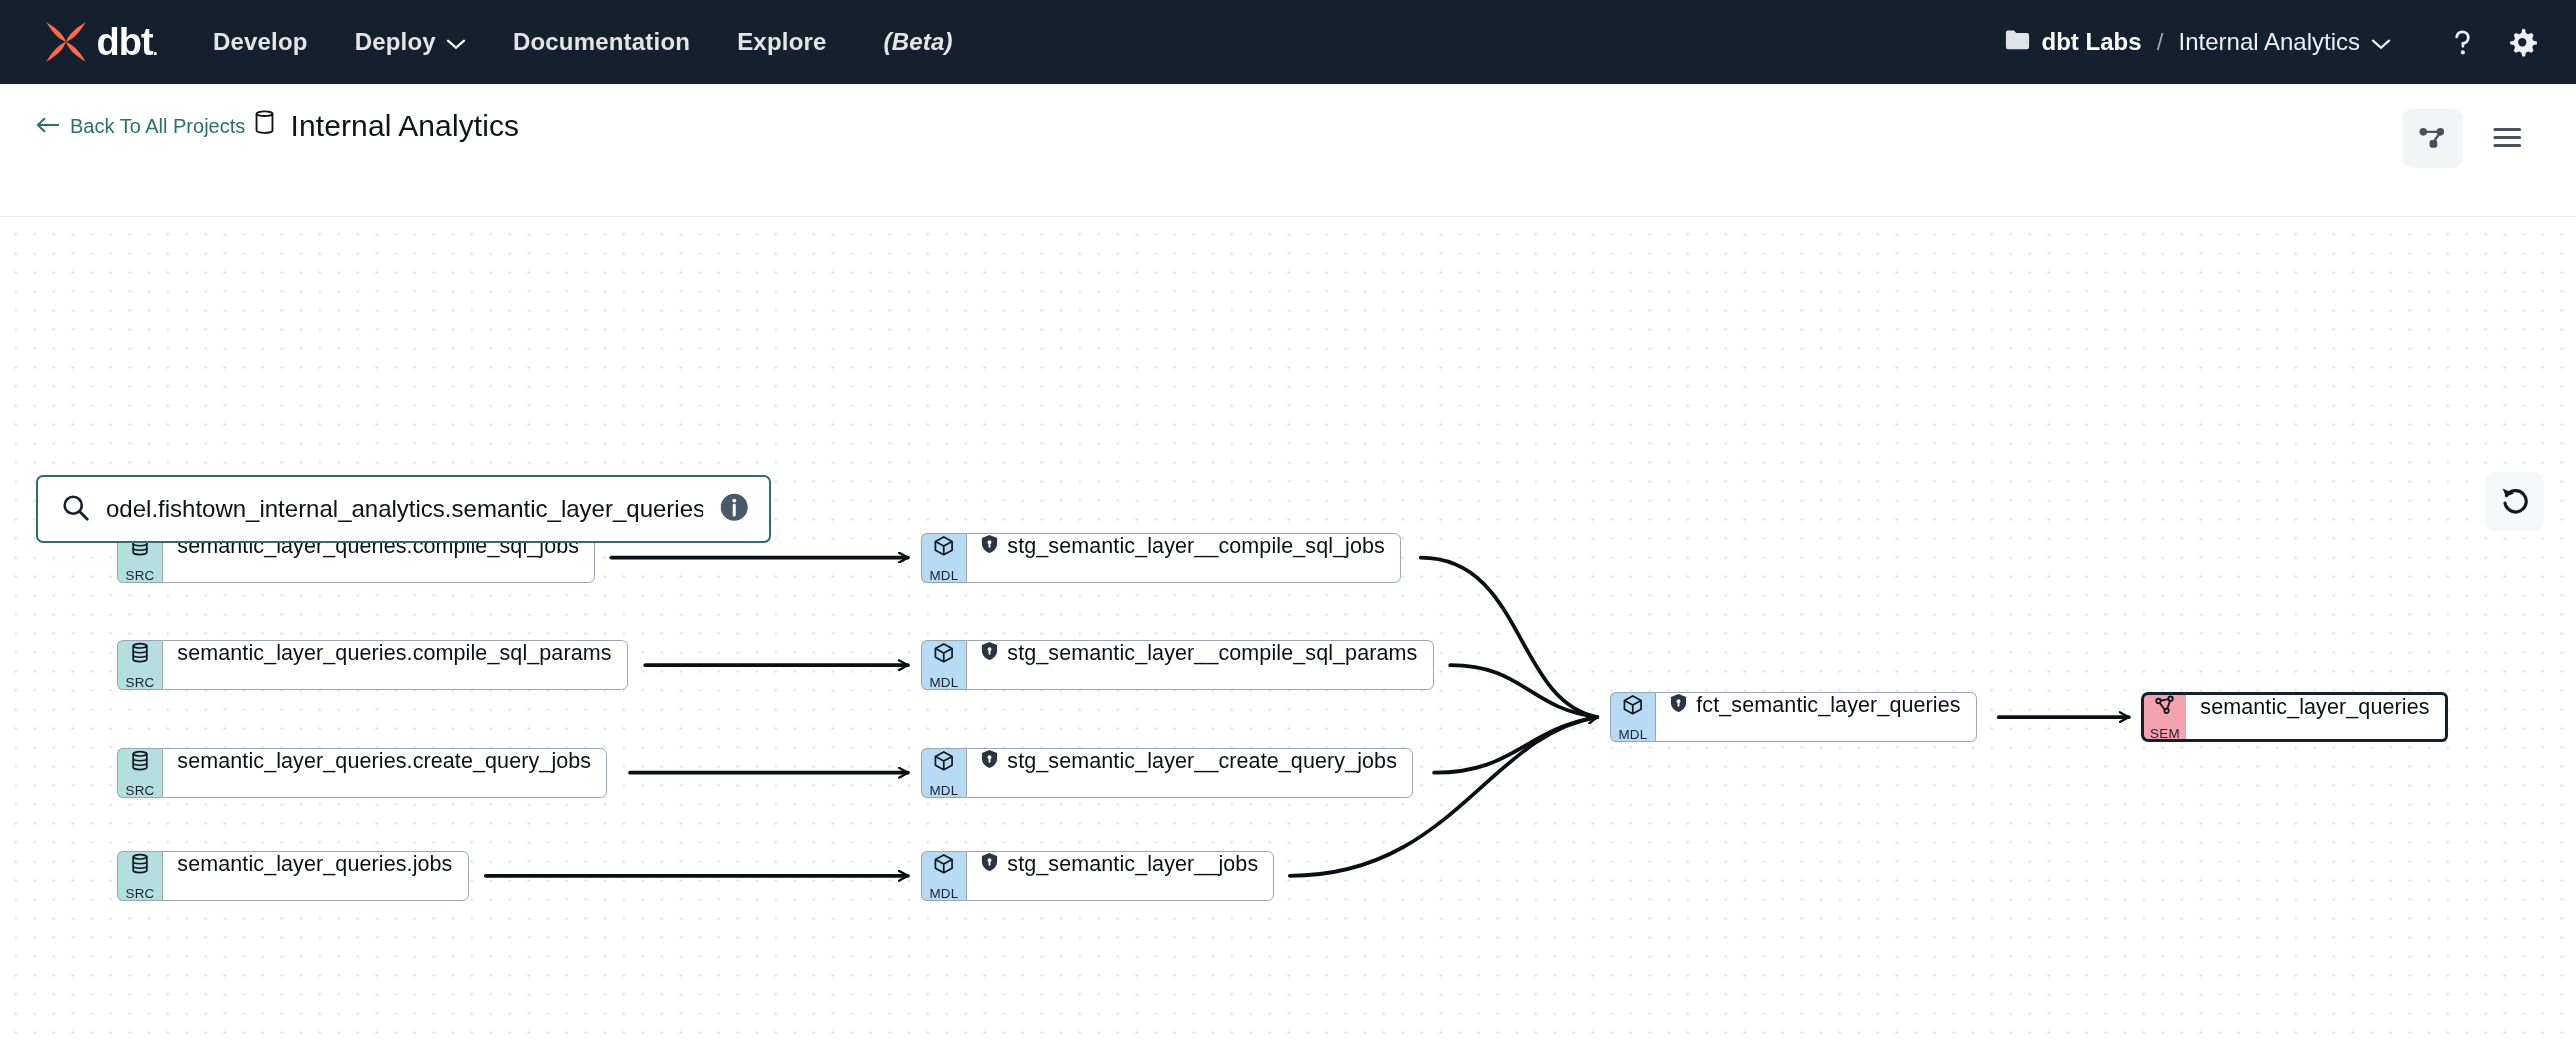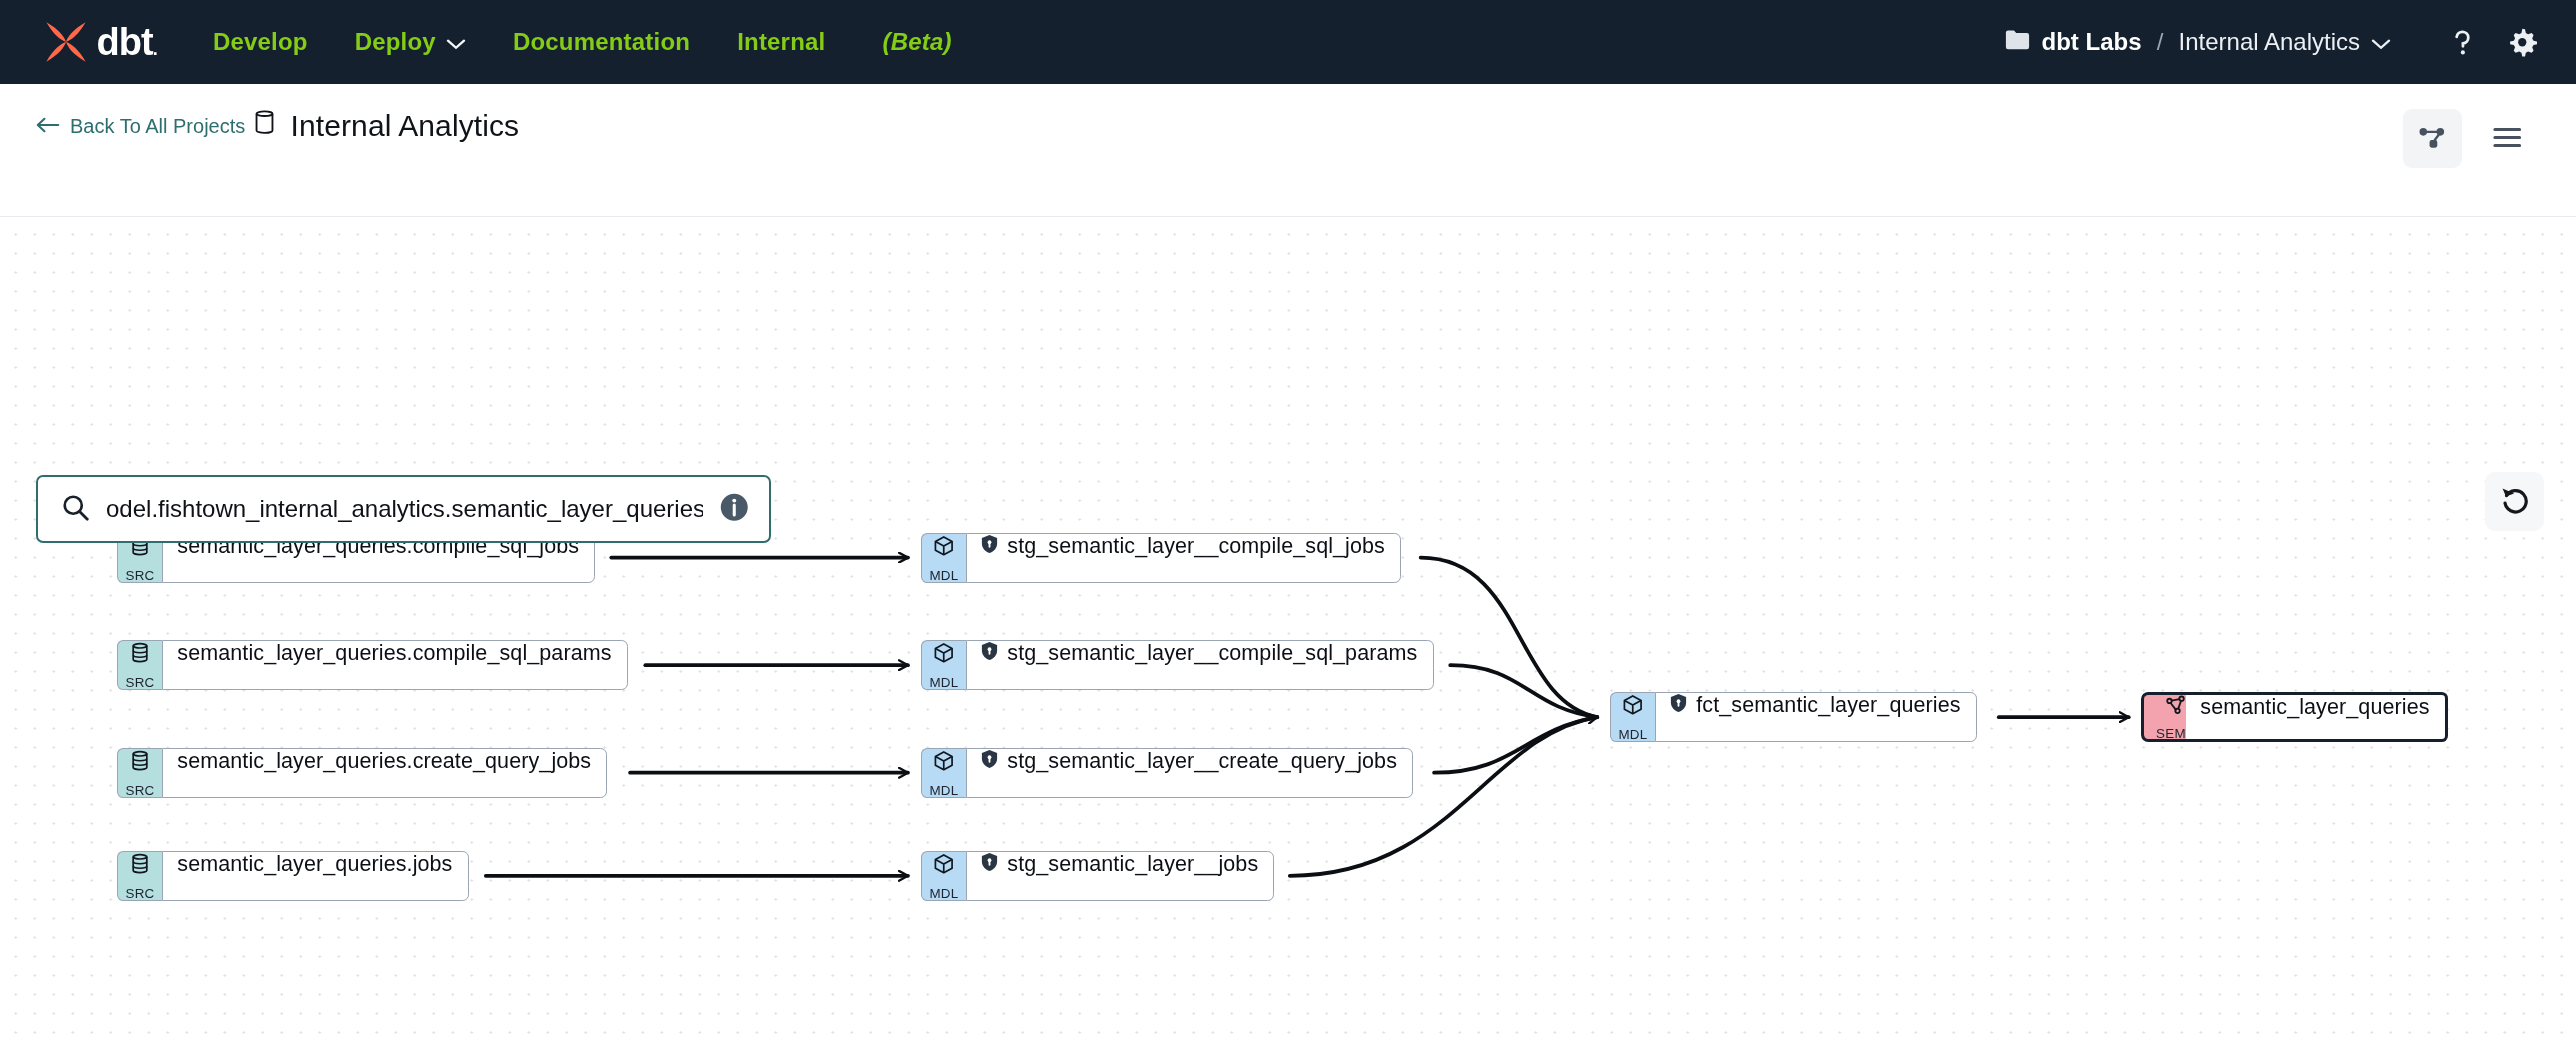--- a/index.html
+++ b/index.html
@@ -13,21 +13,21 @@
   
   .topnav {
     height: 84px; background: #14202e;
     display: flex; align-items: center;
     padding: 0 39px 0 41px; color: #ffffff;
   }
   .brand { display: flex; align-items: center; margin-right: 56px; }
   .brand svg { display: block; }
   .nav-links { display: flex; align-items: center; gap: 47px; }
   .nav-link {
-    font-size: 24px; font-weight: 700; color: #84cc16;
+    font-size: 24px; font-weight: 700; color: #e5e5e5;
     letter-spacing: 0.2px; cursor: pointer; white-space: nowrap;
     display: flex; align-items: center; gap: 10px;
   }
   .nav-link .beta { font-style: italic; font-weight: 700; margin-left: 47px; }
   .chev { display: inline-block; }
   .nav-spacer { flex: 1; }
   .acct { display: flex; align-items: center; gap: 15.2px; font-size: 24px; }
   .acct .org { font-weight: 700; color: #ffffff; display: flex; align-items: center; gap: 11.7px; }
   .acct .sep { color: #9aa4b1; font-weight: 400; }
   .acct .proj { color: #eceff3; display: flex; align-items: center; gap: 10.8px; cursor: pointer; }
@@ -103,21 +103,21 @@
   .node-badge .bicon { line-height: 0; margin-top: 1.8px; }
   .node-badge .btxt { font-size: 13.4px; font-weight: 400; color: #1d2430; letter-spacing: 0.3px; line-height: 12.5px; margin-top: 13px;}
   .node-body {
     background: #ffffff; border: 1.4px solid #9aa5b3;
     border-radius: 0 6.3px 6.3px 0;
     display: flex; align-items: flex-start; gap: 9px;
     padding: 0 15.2px 0 14.3px; white-space: nowrap;
   }
   .node-label { font-size: 21.5px; color: #0c1016; letter-spacing: 0.1px; }
   .node.selected .node-body { border: 3.1px solid #16202c; border-left: none; }
-  .node.selected .node-badge { border: 3.1px solid #16202c; border-right: none; border-radius: 7.2px 0 0 7.2px; align-items: flex-end; }
+  .node.selected .node-badge { border: 3.1px solid #16202c; border-right: none; border-radius: 7.2px 0 0 7.2px; }
   .badge-src { background: #b5dede; }
   .badge-mdl { background: #b7daf5; }
   .badge-sem { background: #f2a3ad; }
 </style>
 </head>
 <body>
 
 <div class="topnav">
   <div class="brand">
     <span>
@@ -139,21 +139,21 @@
       <span class="chev">
         <svg width="20" height="12.5" viewBox="0 0 22 14">
             <path d="M2 3 L11 11 L20 3" stroke="#f4f6f8" stroke-width="2.6" fill="none" stroke-linecap="round"></path>
           </svg>
       </span>
     </div>
     <div class="nav-link">
       <span>Documentation</span>
     </div>
     <div class="nav-link">
-      <span>Internal</span>
+      <span>Explore</span>
       <span class="beta">(Beta)</span>
     </div>
   </div>
 
   <div class="nav-spacer"></div>
 
   <div class="acct">
     <div class="org">
       <span>
         <svg width="25" height="21.5" viewBox="0 0 28 24">

